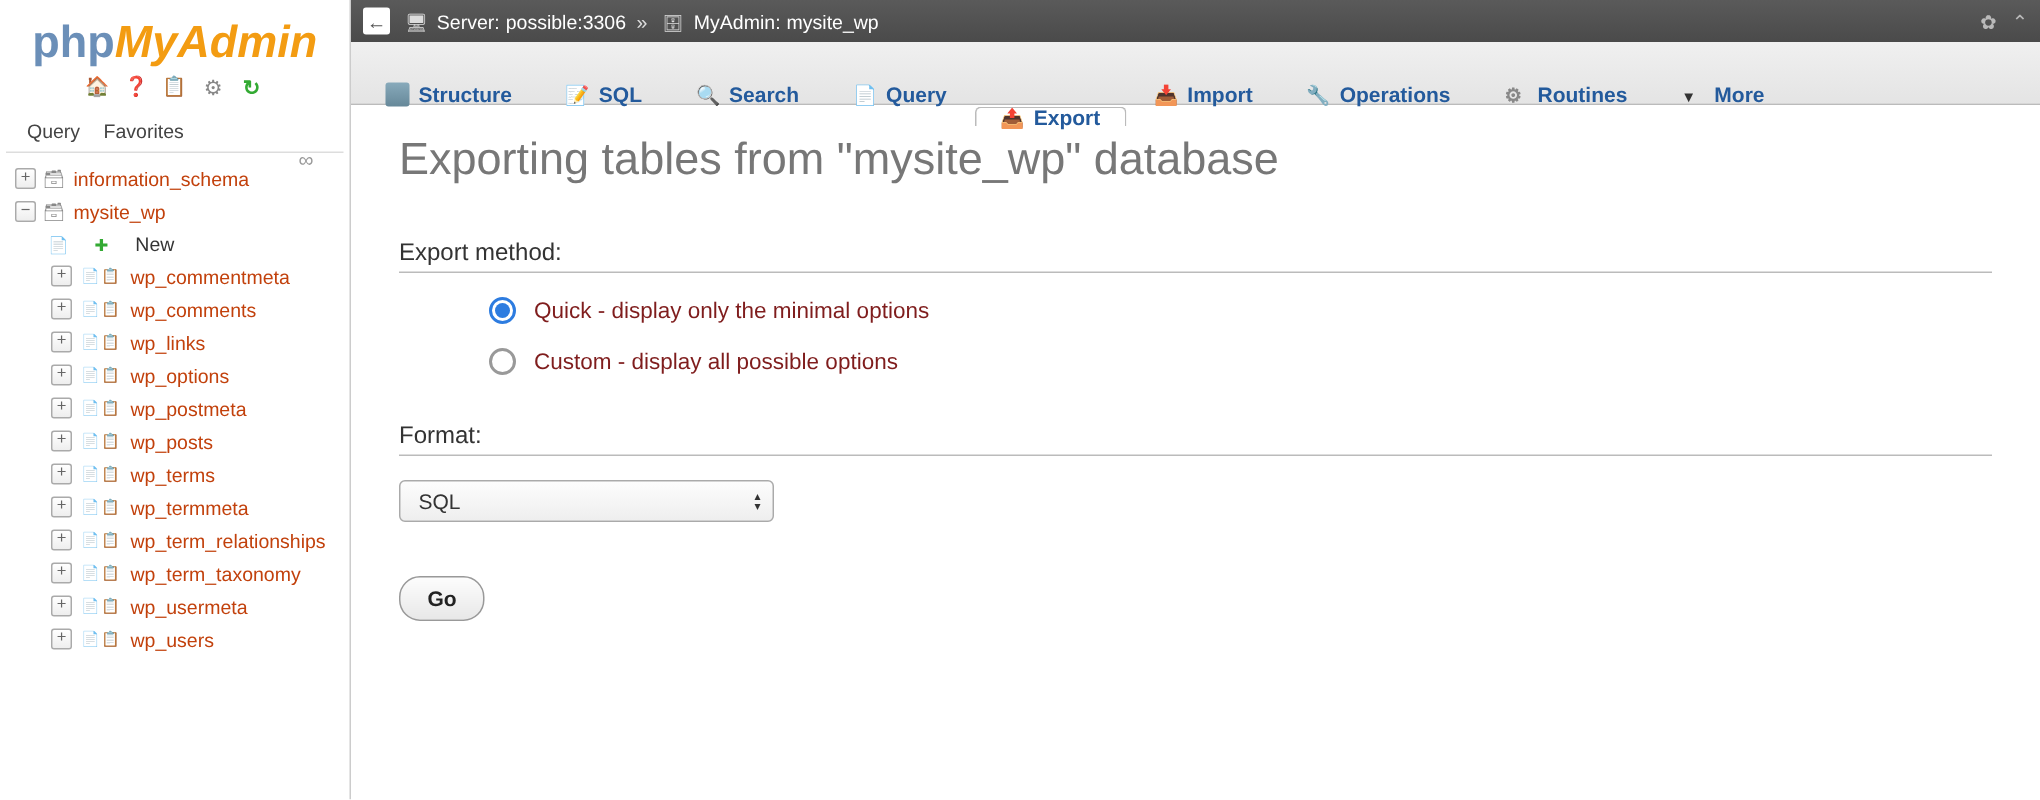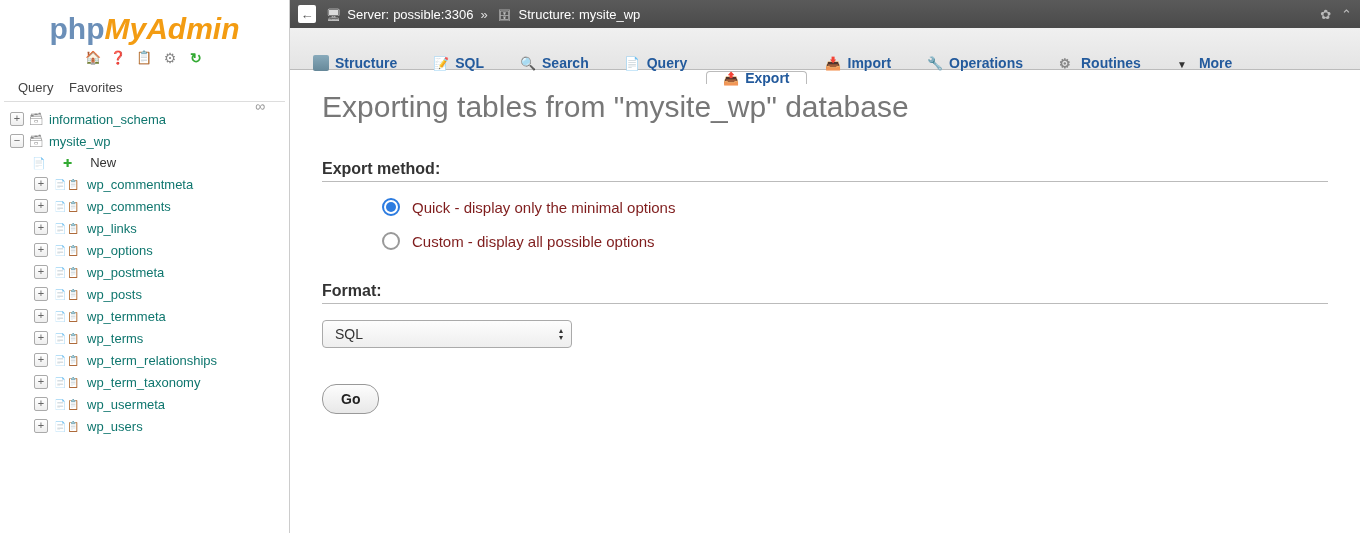--- a/index.html
+++ b/index.html
@@ -1,21 +1,21 @@
 <!DOCTYPE html>
 <html><head>
   <meta charset="utf-8">
   <style>
     * { box-sizing: border-box; margin: 0; padding: 0; }
     body { font-family: -apple-system, BlinkMacSystemFont, "Segoe UI", Arial, sans-serif; font-size: 13px; color: #333; background: #fff; width: 1360px; height: 533px; overflow: hidden; }
     
     .layout { display: flex; height: 100%; }
     
     
-    .sidebar { width: 290px; background: #fff; border-right: 1px solid #ccc; padding: 8px 4px; display: flex; flex-direction: column; }
+    .sidebar { width: 234px; background: #fff; border-right: 1px solid #ccc; padding: 8px 4px; display: flex; flex-direction: column; }
     .logo { text-align: center; padding: 4px 0 2px; font-family: "Trebuchet MS", Arial; font-size: 30px; font-weight: bold; }
     .logo .p1 { color: #6b8fb8; }
     .logo .p2 { color: #f39c12; font-style: italic; }
     
     .toolbar { text-align: center; padding: 2px 0 8px; }
     .toolbar span { display: inline-block; width: 18px; height: 18px; margin: 0 2px; cursor: pointer; vertical-align: middle; }
     
     .nav-tabs { padding: 2px 8px 4px; border-bottom: 1px solid #ddd; position: relative; }
     .nav-tab { display: inline-block; padding: 2px 6px; color: #444; cursor: pointer; font-size: 13px; }
     .link-icon { position: absolute; right: 14px; top: 22px; width: 16px; height: 10px; }
@@ -24,21 +24,21 @@
     .tree { padding: 6px 4px; overflow: auto; }
     .tree-item { display: flex; align-items: center; padding: 2px 0; cursor: pointer; gap: 0; }
     .tree-item .toggle { width: 18px; height: 18px; display: inline-flex; align-items: center; justify-content: center; margin-right: 1px; }
     .tree-item .toggle::before { content: "+"; display: inline-block; width: 12px; height: 12px; border: 1px solid #aaa; border-radius: 2px; text-align: center; line-height: 10px; font-size: 11px; color: #666; background: linear-gradient(#fff,#eee); }
     .tree-item.expanded .toggle::before { content: "−"; }
     .tree-item .db-icon, .tree-item .tbl-icon { width: 18px; height: 16px; display: inline-flex; align-items: center; justify-content: center; margin-right: 2px; }
     .tree-item .db-icon::before { content: "🗃"; font-size: 12px; color: #888; }
     .tree-item .tbl-icon { width: 32px; }
     .tree-item .tbl-icon::before { content: "📄"; font-size: 10px; margin-right: 1px; color: #999; }
     .tree-item .tbl-icon::after { content: "📋"; font-size: 10px; color: #7a9; }
-    .tree-item .label { padding-left: 2px; color: #0f766e; }
+    .tree-item .label { padding-left: 2px; color: #c2410c; }
     .tree-children { padding-left: 24px; }
     .new-item .new-icon::before { content: "✚"; color: #3a3; font-size: 11px; margin-right: 3px; }
     .new-item { padding: 3px 0; display: flex; align-items: center; gap: 15px; }
     .new-item .new-db-icon { width: 16px; }
     .new-item .new-db-icon::before { content: "📄"; font-size: 11px; color: #aaa; }
     
     
     .main { flex: 1; display: flex; flex-direction: column; background: #fff; }
     
     .breadcrumb { background: linear-gradient(#5a5a5a, #4a4a4a); color: #fff; padding: 4px 8px; font-size: 13px; display: flex; align-items: center; gap: 4px; height: 28px; }
@@ -50,21 +50,21 @@
     .breadcrumb-right span { opacity: .6; cursor: pointer; }
     
     .main-tabs { background: linear-gradient(#f0f0f0, #e4e4e4); border-bottom: 1px solid #bbb; padding: 0 6px; display: flex; gap: 2px; height: 42px; align-items: stretch; }
     .main-tab { display: flex; align-items: center; gap: 6px; padding: 0 16px; cursor: pointer; color: #235a9c; font-weight: bold; font-size: 14px; border: 1px solid transparent; border-bottom: none; margin-top: 28px; }
     .main-tab.active { background: #fff; border-color: #bbb; border-radius: 4px 4px 0 0; position: relative; top: 15px; }
     .main-tab .ticon { width: 16px; height: 16px; display: inline-block; }
     
     .content { padding: 20px 32px; overflow: auto; }
     .content h2 { font-size: 30px; font-weight: normal; color: #777; margin-bottom: 36px; }
     
-    .section-title { font-size: 16px; font-weight: bold; color: #333; border-bottom: 1px solid #bbb; padding-bottom: 3px; margin-bottom: 16px; }
+    .section-title { font-size: 16px; font-weight: normal; color: #333; border-bottom: 1px solid #bbb; padding-bottom: 3px; margin-bottom: 16px; }
     
     .radio-group { padding-left: 60px; margin-bottom: 32px; }
     .radio-row { display: flex; align-items: center; gap: 12px; margin-bottom: 16px; font-size: 15px; color: #7f1d1d; }
     .radio { width: 18px; height: 18px; border: 2px solid #999; border-radius: 50%; display: inline-flex; align-items: center; justify-content: center; cursor: pointer; }
     .radio.checked { border-color: #2d7ce0; }
     .radio.checked::after { content: ""; width: 10px; height: 10px; background: #2d7ce0; border-radius: 50%; }
     
     .select { width: 250px; height: 28px; border: 1px solid #aaa; border-radius: 4px; background: linear-gradient(#fdfdfd,#eee); padding: 0 26px 0 12px; font-size: 14px; display: flex; align-items: center; position: relative; cursor: pointer; }
     .select::after { content: "▴\A▾"; white-space: pre; position: absolute; right: 8px; font-size: 8px; line-height: 7px; color: #333; }
     
@@ -152,26 +152,26 @@
               <span class="label">wp_postmeta</span>
             </div>
             <div class="tree-item">
               <span class="toggle"></span>
               <span class="tbl-icon"></span>
               <span class="label">wp_posts</span>
             </div>
             <div class="tree-item">
               <span class="toggle"></span>
               <span class="tbl-icon"></span>
+              <span class="label">wp_terms</span>
+            </div>
+            <div class="tree-item">
+              <span class="toggle"></span>
+              <span class="tbl-icon"></span>
               <span class="label">wp_termmeta</span>
-            </div>
-            <div class="tree-item">
-              <span class="toggle"></span>
-              <span class="tbl-icon"></span>
-              <span class="label">wp_terms</span>
             </div>
             <div class="tree-item">
               <span class="toggle"></span>
               <span class="tbl-icon"></span>
               <span class="label">wp_term_relationships</span>
             </div>
             <div class="tree-item">
               <span class="toggle"></span>
               <span class="tbl-icon"></span>
               <span class="label">wp_term_taxonomy</span>
@@ -192,21 +192,21 @@
   </aside>
 
   <main class="main">
     <div class="breadcrumb">
       <span class="back">←</span>
       <span class="srv-icon"></span>
       <span>Server:</span>
       <span>possible:3306</span>
       <span class="sep">»</span>
       <span class="db-bc-icon"></span>
-      <span>Structure:</span>
+      <span>MyAdmin:</span>
       <span>mysite_wp</span>
       <div class="breadcrumb-right">
         <span>✿</span>
         <span>⌃</span>
       </div>
     </div>
 
     <div class="main-tabs">
       <div class="main-tab">
           <span class="ticon ico-struct"></span>

